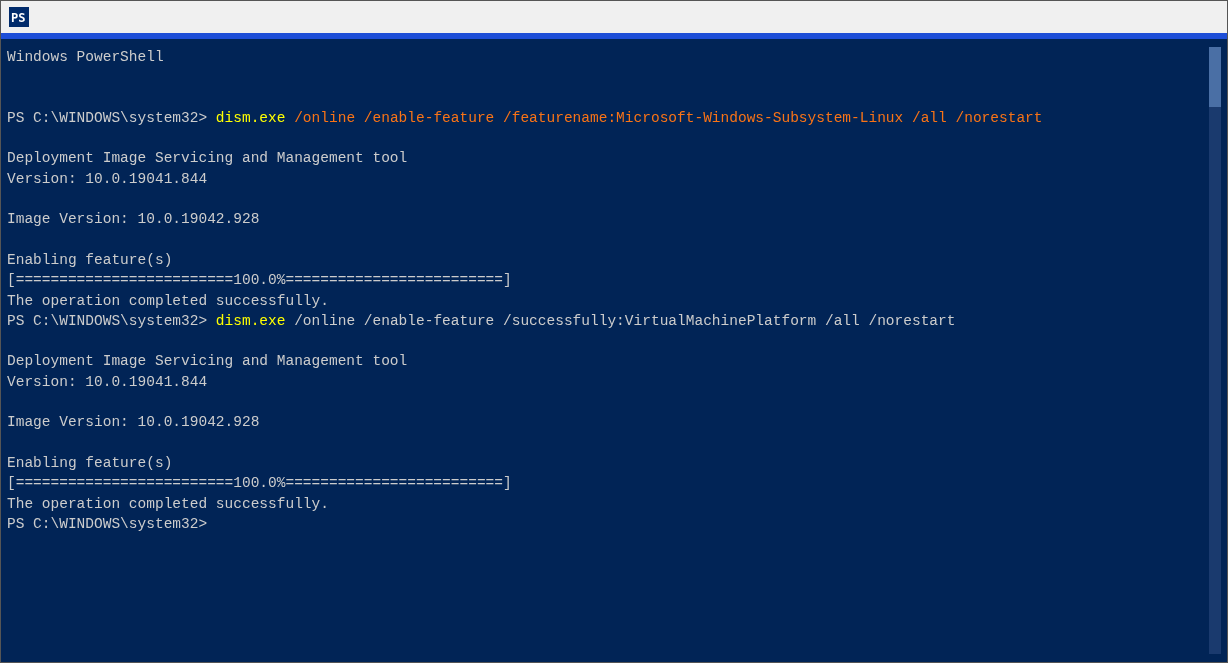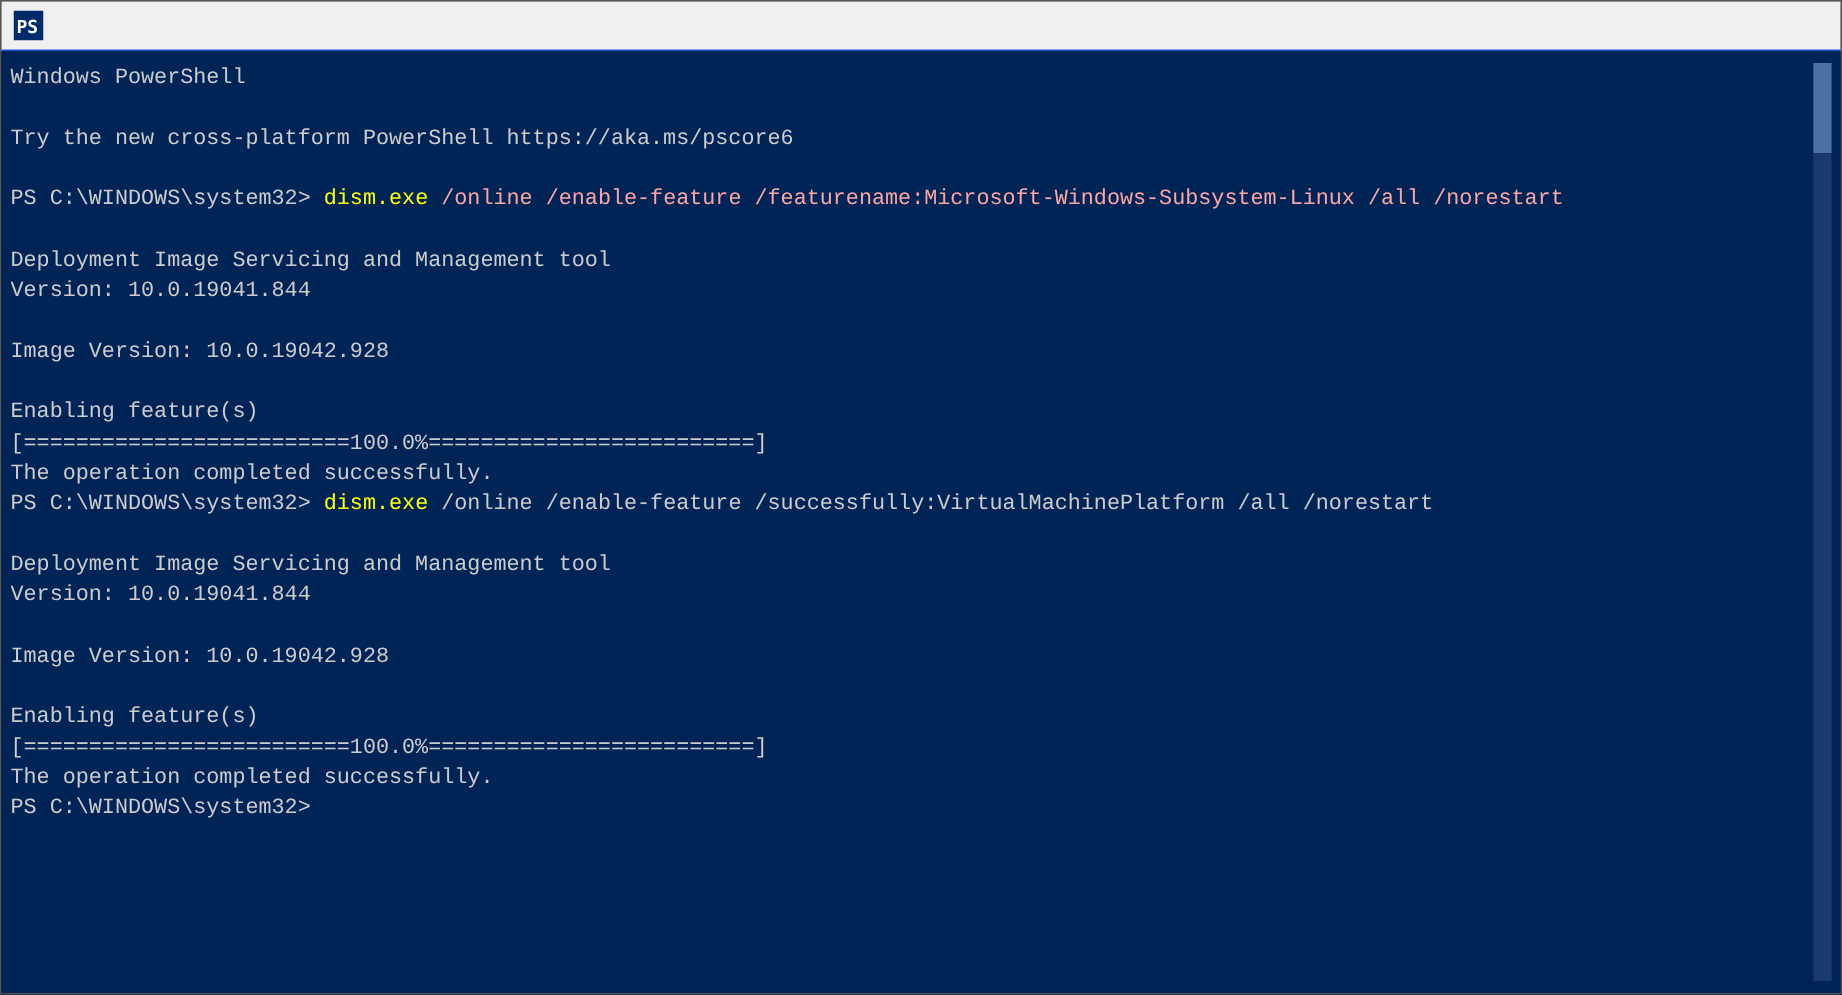--- a/index.html
+++ b/index.html
@@ -24,21 +24,21 @@
       border: 1px solid #555;
     }
 
     .titlebar {
       background: #f0f0f0;
       height: 32px;
       display: flex;
       align-items: center;
       padding: 16px 8px;
       flex-shrink: 0;
-      border-bottom: 1px solid #1d4ed8;
+      border-bottom: 6px solid #1d4ed8;
       position: relative;
     }
 
     .titlebar-icon {
       width: 20px;
       height: 20px;
       margin-right: 8px;
       flex-shrink: 0;
     }
 
@@ -128,23 +128,22 @@
       <button class="titlebar-btn"></button>
       <button class="titlebar-btn"></button>
       <button class="titlebar-btn close"></button>
     </div>
   </div>
 
   <div class="terminal">
     <div class="terminal-content" id="terminal-content">
     <div class="line" style="color: rgb(204, 204, 204);">Windows PowerShell</div>
         <div class="line">&nbsp;</div>
-        <div class="line" style="color: rgb(204, 204, 204);">Try the new cross-platform PowerShell https://aka.ms/pscore6</div>
         <div class="line">&nbsp;</div>
-        <div class="line"><span style="color: rgb(204, 204, 204);">PS C:\WINDOWS\system32&gt; </span><span style="color: rgb(255, 255, 0);">dism.exe</span><span style="color: #fca5a5;"> /online /enable-feature /featurename:Microsoft-Windows-Subsystem-Linux /all /norestart</span></div>
+        <div class="line"><span style="color: rgb(204, 204, 204);">PS C:\WINDOWS\system32&gt; </span><span style="color: rgb(255, 255, 0);">dism.exe</span><span style="color: #f97316;"> /online /enable-feature /featurename:Microsoft-Windows-Subsystem-Linux /all /norestart</span></div>
         <div class="line">&nbsp;</div>
         <div class="line" style="color: rgb(204, 204, 204);">Deployment Image Servicing and Management tool</div>
         <div class="line" style="color: rgb(204, 204, 204);">Version: 10.0.19041.844</div>
         <div class="line">&nbsp;</div>
         <div class="line" style="color: rgb(204, 204, 204);">Image Version: 10.0.19042.928</div>
         <div class="line">&nbsp;</div>
         <div class="line" style="color: rgb(204, 204, 204);">Enabling feature(s)</div>
         <div class="line" style="color: rgb(204, 204, 204);">[=========================100.0%=========================]</div>
         <div class="line" style="color: rgb(204, 204, 204);">The operation completed successfully.</div>
         <div class="line"><span style="color: rgb(204, 204, 204);">PS C:\WINDOWS\system32&gt; </span><span style="color: rgb(255, 255, 0);">dism.exe</span><span style="color: rgb(204, 204, 204);"> /online /enable-feature /successfully:VirtualMachinePlatform /all /norestart</span></div>

